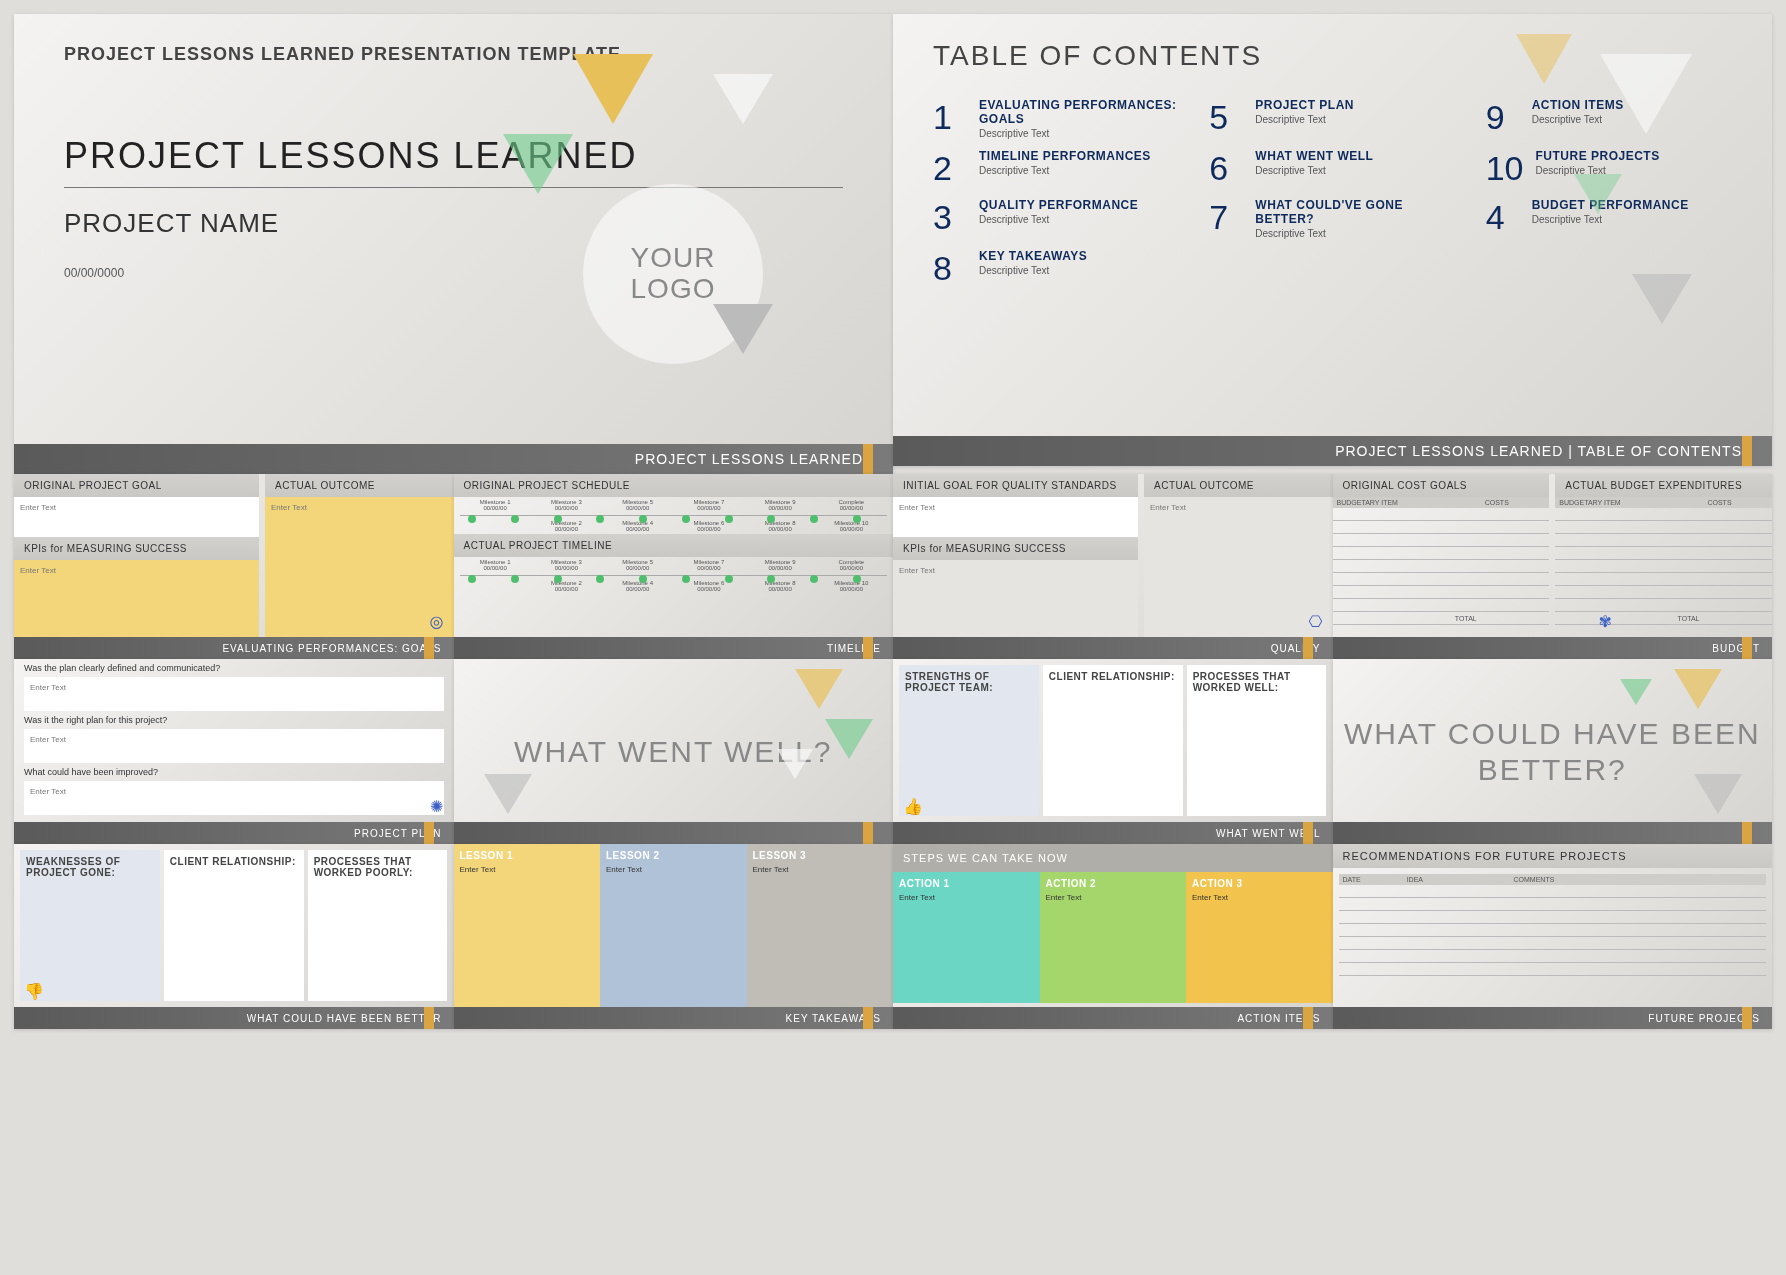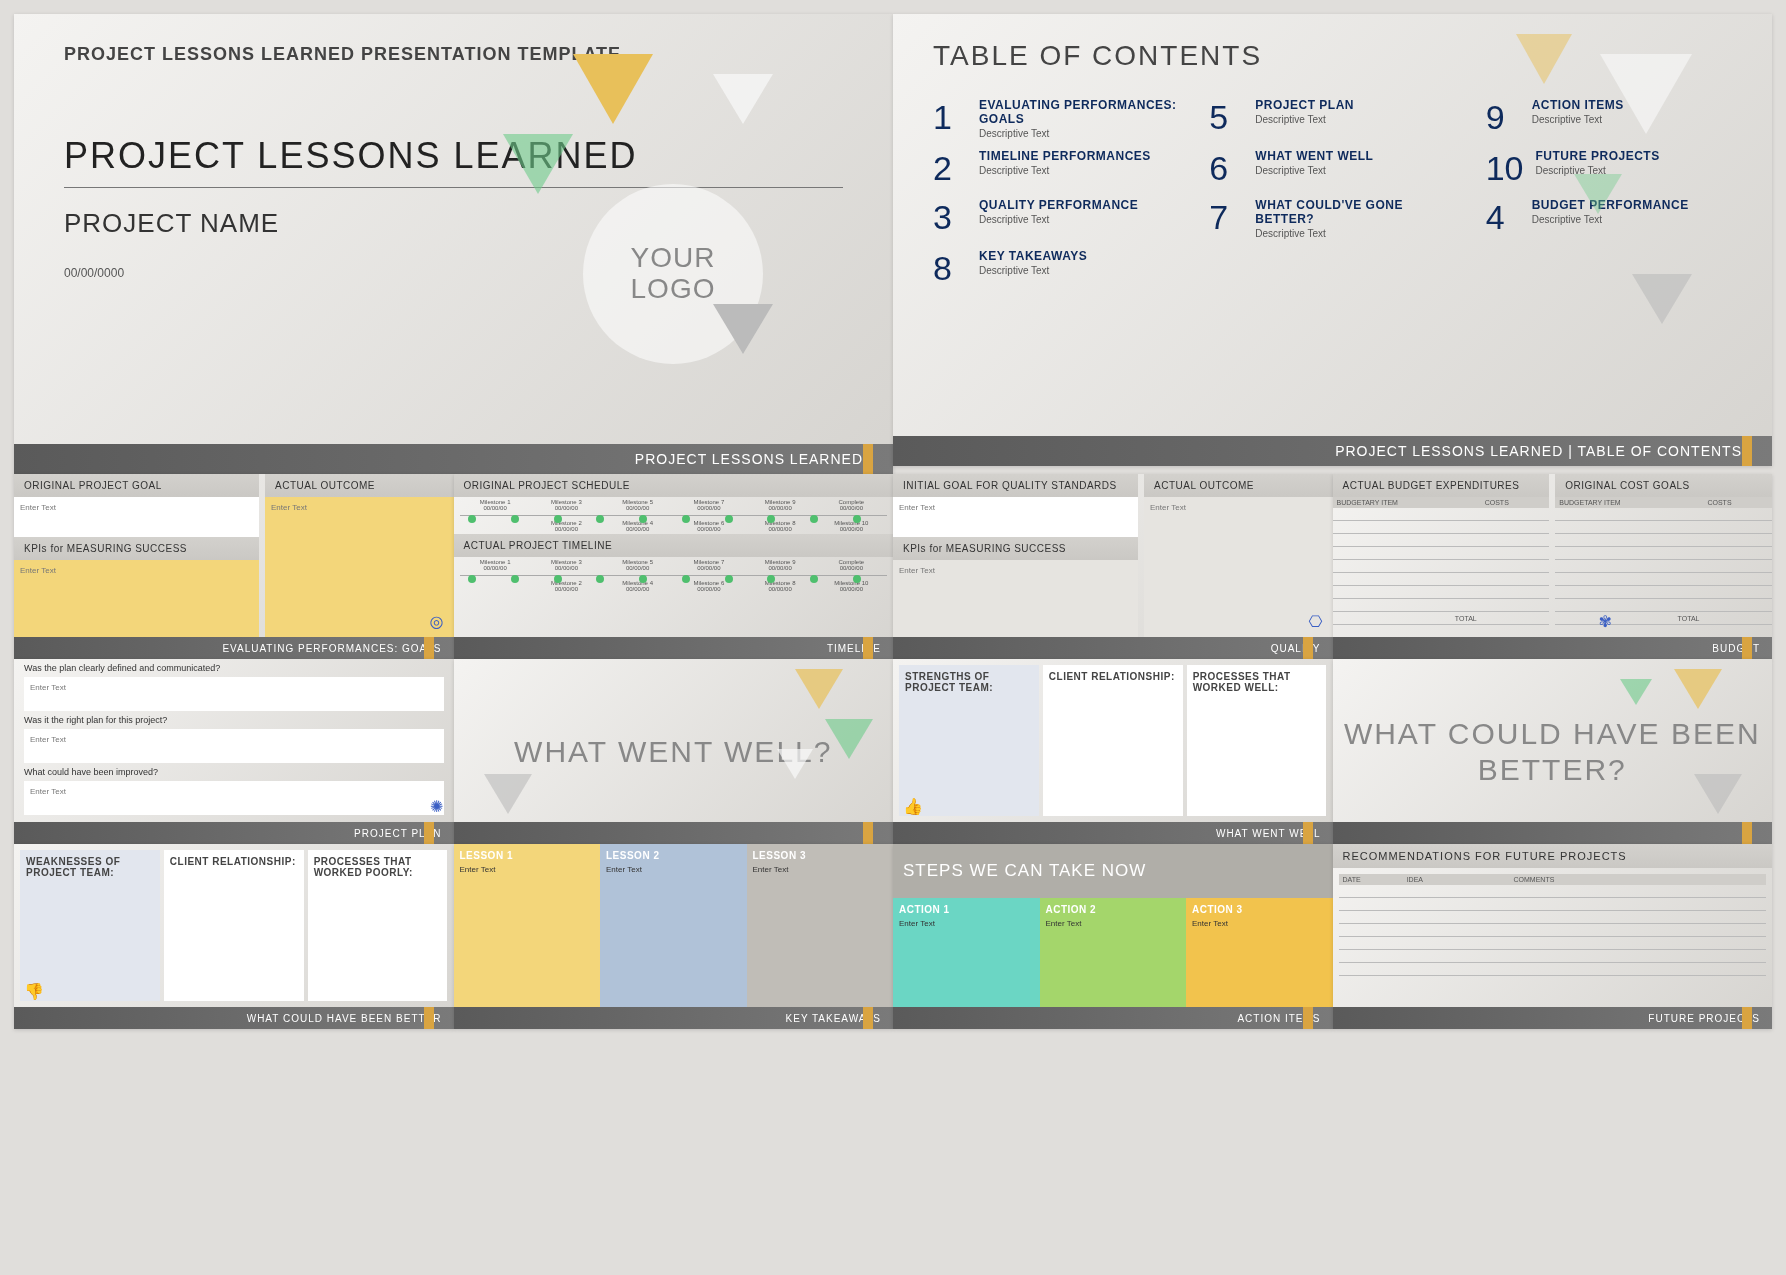--- a/index.html
+++ b/index.html
@@ -50,21 +50,21 @@
 
 .q{font-size:9px;color:#333;padding:4px 10px}
 
 .sect{display:flex;align-items:center;justify-content:center}
 .sect-txt{font-size:30px;letter-spacing:2px;color:#888;text-align:center;line-height:1.2}
 
 .c3{display:flex;gap:4px;padding:6px;height:calc(100% - 22px);box-sizing:border-box}
 .c3>div{flex:1;padding:6px;font-size:8px}
 .chead{font-size:10px;font-weight:bold;color:#444;margin-bottom:4px;letter-spacing:.5px}
 
-.steps-hdr{background:#b0aea8;color:#fff;font-size:17px;padding:17px 10px;letter-spacing:1px}
+.steps-hdr{background:#b0aea8;color:#fff;font-size:11px;padding:8px 10px;letter-spacing:1px}
 .steps{display:flex;gap:4px;padding:6px;height:calc(100% - 54px);box-sizing:border-box}
 .steps>div{flex:1;padding:6px;font-size:8px}
 
 .ico{position:absolute;bottom:28px;right:10px;font-size:16px}
 </style>
 </head>
 <body>
 
 <div class="grid">
 
@@ -304,21 +304,21 @@
  </div>
  <span class="ico" style="color:#3b5fc4">⎔</span>
  <div class="footer">
         <span>QUALITY</span>
       </div>
 </div>
 
 <div class="slide small">
  <div class="row" style="padding:0;height:calc(100% - 22px)">
   <div class="col">
-          <div class="hdr">ACTUAL BUDGET EXPENDITURES</div>
+          <div class="hdr">ORIGINAL COST GOALS</div>
    <table class="mini">
             <tbody>
               <tr>
                 <th>BUDGETARY ITEM</th>
                 <th>COSTS</th>
               </tr>
               <tr>
                 <td></td>
                 <td></td>
               </tr>
@@ -351,21 +351,21 @@
                 <td></td>
               </tr>
               <tr>
                 <td style="text-align:right">TOTAL</td>
                 <td></td>
               </tr>
             </tbody>
           </table>
   </div>
   <div class="col">
-          <div class="hdr">ORIGINAL COST GOALS</div>
+          <div class="hdr">ACTUAL BUDGET EXPENDITURES</div>
    <table class="mini">
             <tbody>
               <tr>
                 <th>BUDGETARY ITEM</th>
                 <th>COSTS</th>
               </tr>
               <tr>
                 <td></td>
                 <td></td>
               </tr>
@@ -455,21 +455,21 @@
  <div class="sect-txt">WHAT COULD HAVE BEEN BETTER?</div>
  <div class="tri ty" style="top:10px;right:50px;border-width:40px 24px 0 24px;opacity:.7"></div>
  <div class="tri tg" style="top:20px;right:120px;border-width:26px 16px 0 16px;opacity:.6"></div>
  <div class="tri ts" style="bottom:30px;right:30px;border-width:40px 24px 0 24px;opacity:.6"></div>
  <div class="footer"></div>
 </div>
 
 <div class="slide small">
  <div class="c3">
   <div style="background:#e2e6ee">
-          <div class="chead">WEAKNESSES OF PROJECT TEAM:</div>
+          <div class="chead">WEAKNESSES OF PROJECT GONE:</div>
         </div>
   <div style="background:#fff">
           <div class="chead">CLIENT RELATIONSHIP:</div>
         </div>
   <div style="background:#fff">
           <div class="chead">PROCESSES THAT WORKED POORLY:</div>
         </div>
  </div>
  <span class="ico" style="color:#3b5fc4;left:10px;right:auto">👎</span>
  <div class="footer">

